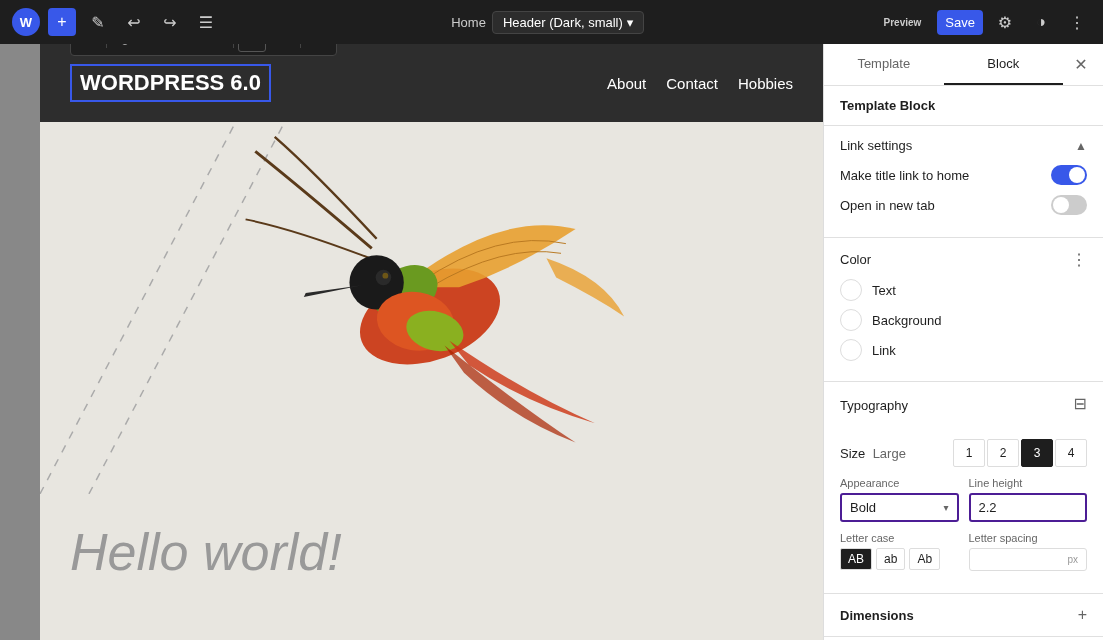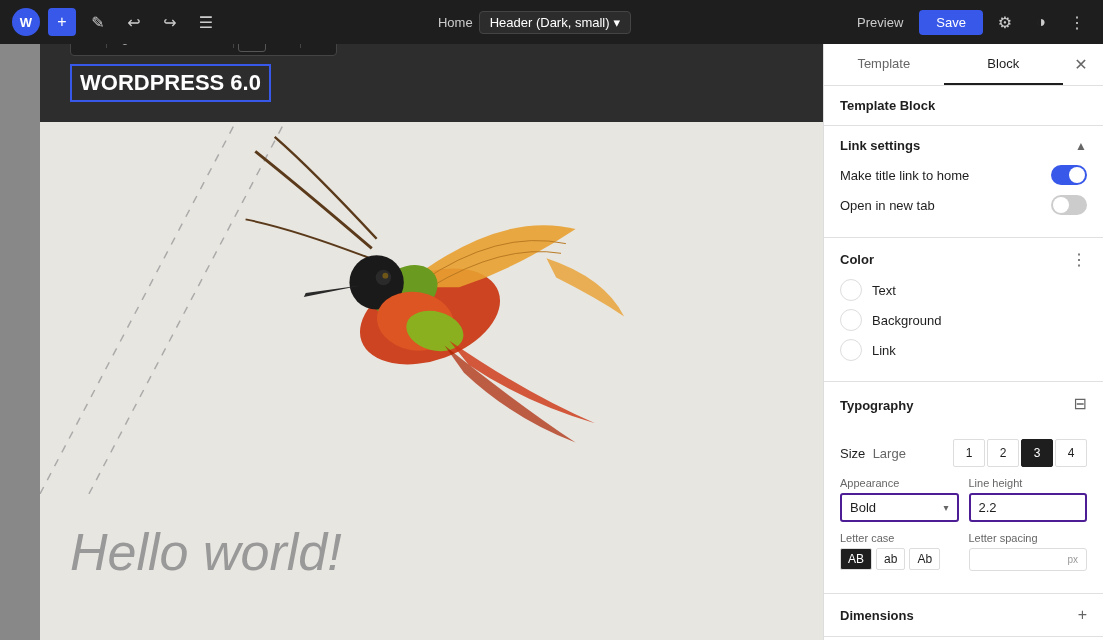--- a/index.html
+++ b/index.html
@@ -65,31 +65,32 @@
       display: flex; align-items: center; gap: 4px;
       cursor: pointer;
     }
     .toolbar-right {
       display: flex; align-items: center; gap: 8px;
     }
     .btn-preview {
       background: transparent;
       border: none;
       color: #ccc;
-      font-size: 13px;
+      font-size: 10px;
       cursor: pointer;
       padding: 4px 8px;
+      font-weight: bold;
     }
     .btn-save {
       background: #3858e9;
       border: none;
       border-radius: 4px;
       color: white;
       font-size: 13px;
-      padding: 5px 17px;
+      padding: 5px 8px;
       cursor: pointer;
     }
     .toolbar-icon-right {
       background: transparent;
       border: none;
       color: #ccc;
       font-size: 16px;
       cursor: pointer;
       width: 28px; height: 28px;
       display: flex; align-items: center; justify-content: center;
@@ -264,21 +265,21 @@
       border-bottom: 1px solid #e0e0e0;
     }
     .section-header {
       display: flex;
       align-items: center;
       justify-content: space-between;
       margin-bottom: 12px;
     }
     .section-title {
       font-size: 13px;
-      font-weight: 700;
+      font-weight: 400;
       color: #1e1e1e;
     }
     .section-collapse {
       color: #666;
       cursor: pointer;
       font-size: 12px;
     }
 
     
     .toggle-row {
@@ -523,20 +524,25 @@
             <button class="block-toolbar-btn">›</button>
             <div class="block-toolbar-divider"></div>
             <button class="block-toolbar-btn heading">H1</button>
             <button class="block-toolbar-btn">≡</button>
             <div class="block-toolbar-divider"></div>
             <button class="block-toolbar-btn">⋯</button>
           </div>
           <div class="site-title">WORDPRESS 6.0</div>
         </div>
 
+        <nav class="site-nav">
+          <a>About</a>
+          <a>Contact</a>
+          <a>Hobbies</a>
+        </nav>
       </div>
 
       <div class="bird-area">
 
         <svg class="dashed-diagonal" viewBox="0 0 800 380" preserveAspectRatio="none">
           <line x1="0" y1="380" x2="200" y2="0" stroke="#aaa" stroke-width="1.5" stroke-dasharray="8,8"></line>
           <line x1="50" y1="380" x2="250" y2="0" stroke="#aaa" stroke-width="1.5" stroke-dasharray="8,8"></line>
         </svg>
 
         <svg viewBox="0 0 420 340" style="position:absolute;left:180px;top:10px;width:420px;height:330px;">

